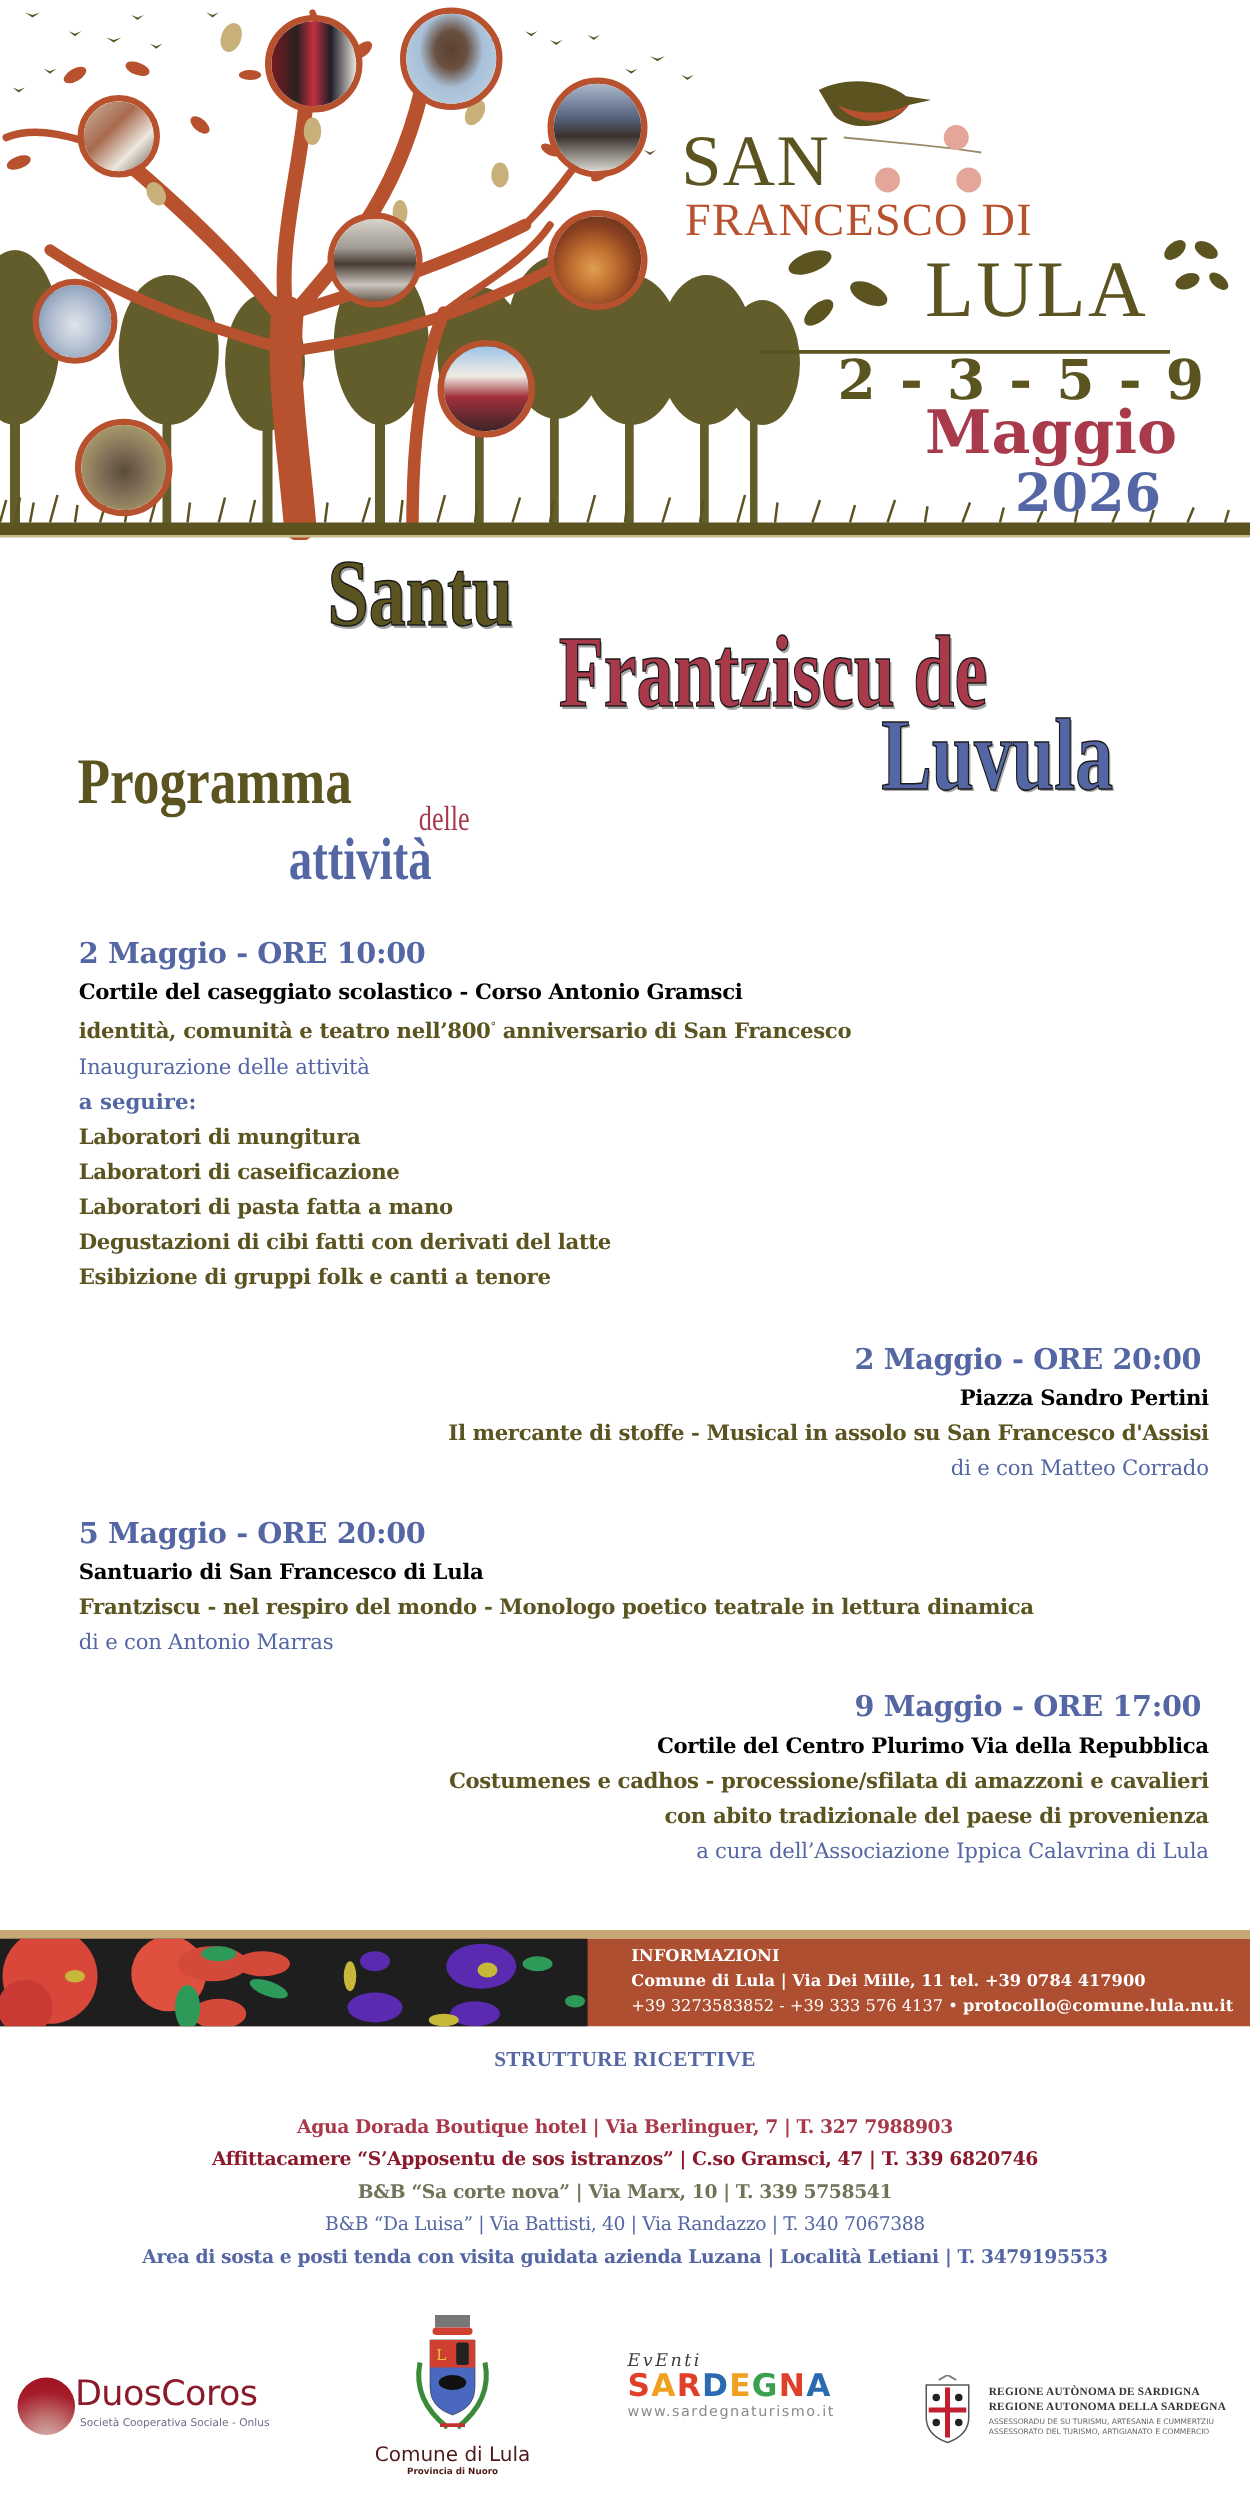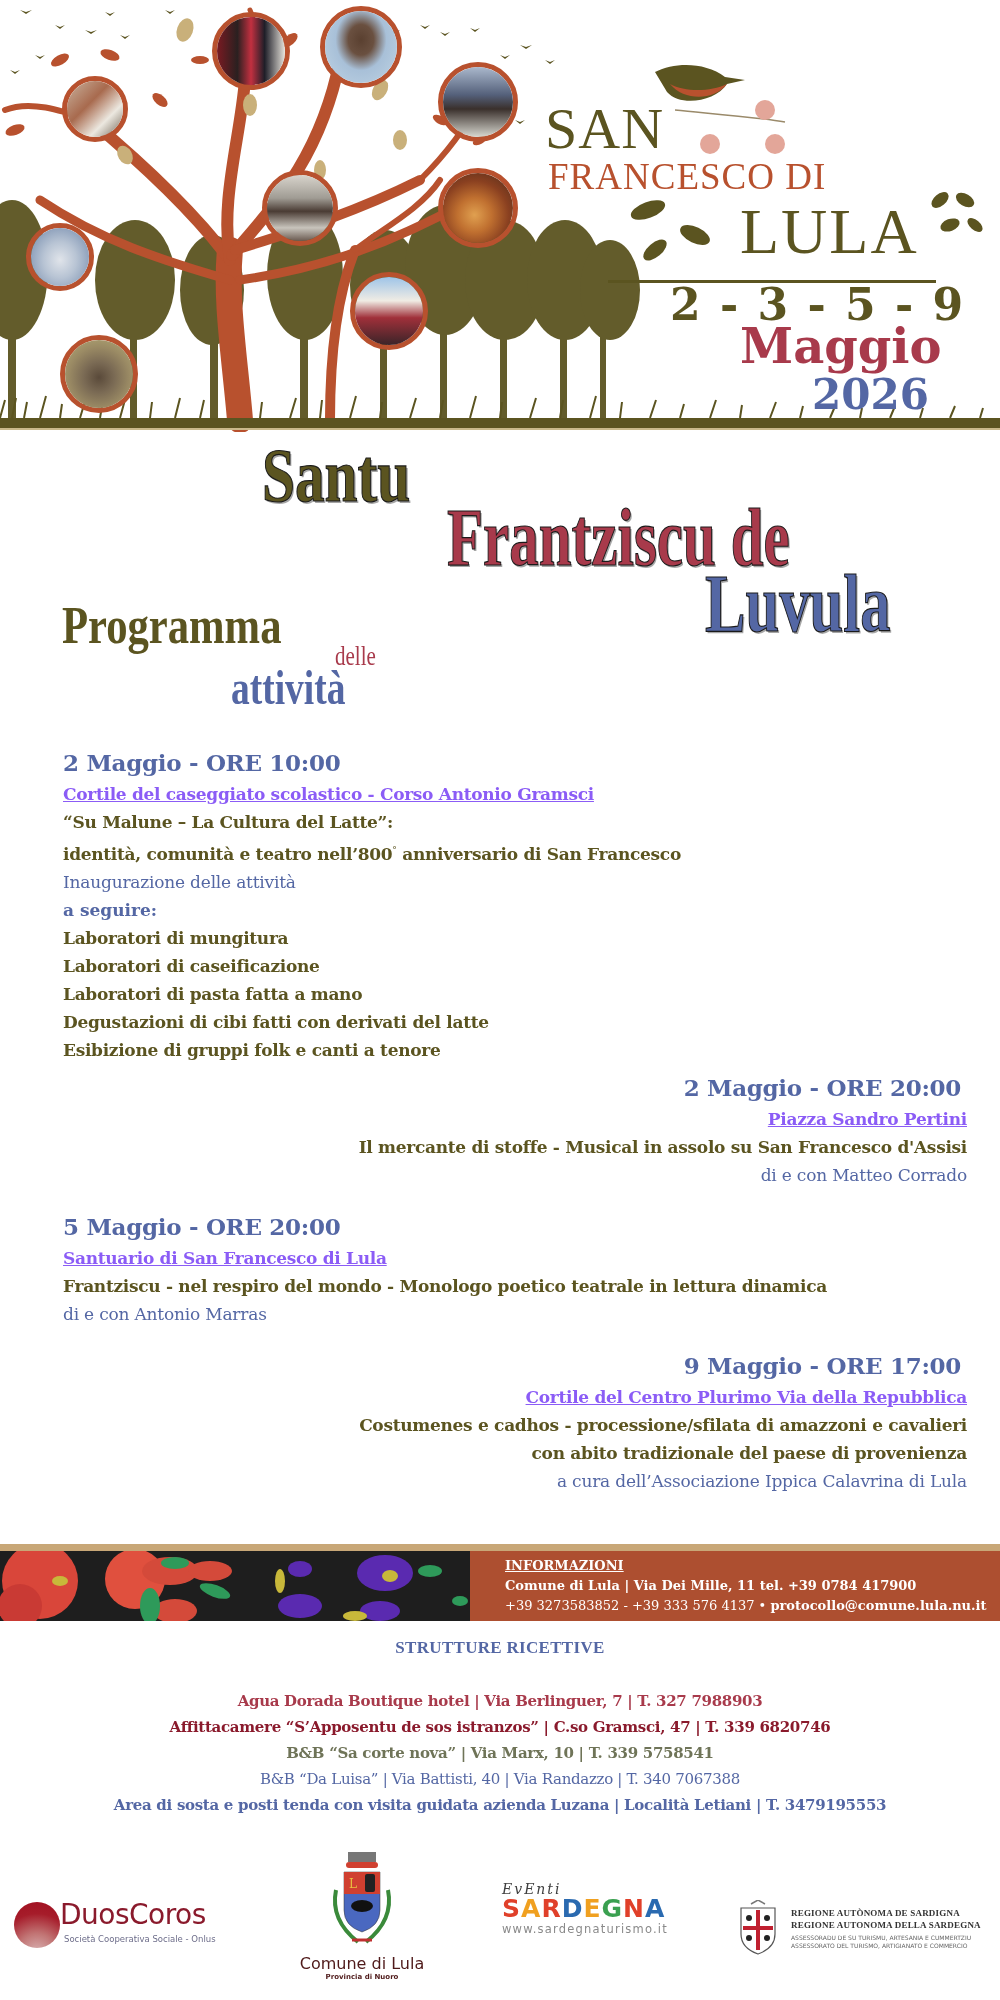--- a/index.html
+++ b/index.html
@@ -33,36 +33,36 @@
 
     .prog { position: absolute; font-family: "Liberation Serif", serif; font-weight: bold; line-height: 1; transform-origin: left top; }
     .prog-programma { left: 62px; top: 600px; font-size: 52px; color: #5b5420; transform: scaleX(0.82); }
     .prog-delle { left: 335px; top: 642px; font-size: 28px; font-weight: normal; color: #a83a4b; transform: scaleX(0.75); }
     .prog-attivita { left: 231px; top: 664px; font-size: 48px; color: #5467a4; transform: scaleX(0.78); }
 
     
     .event { position: absolute; font-family: "DejaVu Serif", serif; }
     .event .line { white-space: nowrap; line-height: 28px; }
     .ev-date { font-size: 23px; font-weight: bold; color: #5467a4; line-height: 34px !important; letter-spacing: -0.3px; }
-    .ev-place { font-size: 17px; font-weight: bold; color: #8b5cf6; letter-spacing: -0.3px; text-decoration: underline; }
+    .ev-place { font-size: 17px; font-weight: bold; color: #000000; letter-spacing: -0.3px; }
     .ev-desc { font-size: 17px; font-weight: bold; color: #5b5420; letter-spacing: -0.3px; }
     .ev-note { font-size: 17px; color: #5467a4; letter-spacing: -0.2px; }
     .ev-follow { font-size: 17px; font-weight: bold; color: #5467a4; }
     .sup { font-size: 9px; vertical-align: super; font-weight: normal; }
 
     .event.left { left: 63px; }
     .event.right { right: 33px; text-align: right; }
 
     
     .band-top { position: absolute; left: 0; top: 1544px; width: 1000px; height: 7px; background: #c8a777; }
     .band { position: absolute; left: 0; top: 1551px; width: 1000px; height: 70px; background: #ad4f30; }
     .embroidery { position: absolute; left: 0; top: 0; width: 470px; height: 70px; overflow: hidden; background: #1c1c1c; }
     .embroidery svg { display: block; }
     .info { position: absolute; left: 505px; top: 5px; color: #ffffff; font-family: "DejaVu Serif", serif; font-size: 13px; line-height: 20px; white-space: nowrap; }
-    .info .t { font-weight: bold; font-size: 13px; text-decoration: underline; }
+    .info .t { font-weight: bold; font-size: 13px; }
     .info .b { font-weight: bold; }
 
     
     .strutture-title { position: absolute; left: 0; top: 1638px; width: 1000px; text-align: center; font-family: "Liberation Serif", serif; font-weight: bold; font-size: 17px; color: #5467a4; letter-spacing: 0.3px; }
     .strutture-list { position: absolute; left: 0; top: 1688px; width: 1000px; text-align: center; }
     .strutture-list .s { font-family: "DejaVu Serif", serif; font-size: 15px; line-height: 26px; white-space: nowrap; letter-spacing: -0.3px; }
     .s0 { color: #a83a4b; font-weight: bold; }
     .s1 { color: #8a1a2c; font-weight: bold; }
     .s2 { color: #6f7458; font-weight: bold; }
     .s3 { color: #5467a4; }
@@ -244,21 +244,20 @@
 <div class="title title-frantziscu">Frantziscu de</div>
 <div class="title title-luvula">Luvula</div>
 
 <div class="prog prog-programma">Programma</div>
 <div class="prog prog-delle">delle</div>
 <div class="prog prog-attivita">attività</div>
 
 <div class="event left" style="top:746px;">
   <div class="line ev-date">2 Maggio - ORE 10:00</div>
   <div class="line ev-place">Cortile del caseggiato scolastico - Corso Antonio Gramsci</div>
-  <div class="line ev-desc">“Su Malune – La Cultura del Latte”:</div>
   <div class="line ev-desc"><span>identità, comunità e teatro nell’800</span><span class="sup">°</span><span> anniversario di San Francesco</span></div>
   <div class="line ev-note">Inaugurazione delle attività</div>
   <div class="line ev-follow">a seguire:</div>
   <div class="line ev-desc">Laboratori di mungitura</div>
   <div class="line ev-desc">Laboratori di caseificazione</div>
   <div class="line ev-desc">Laboratori di pasta fatta a mano</div>
   <div class="line ev-desc">Degustazioni di cibi fatti con derivati del latte</div>
   <div class="line ev-desc">Esibizione di gruppi folk e canti a tenore</div>
 </div>
 

